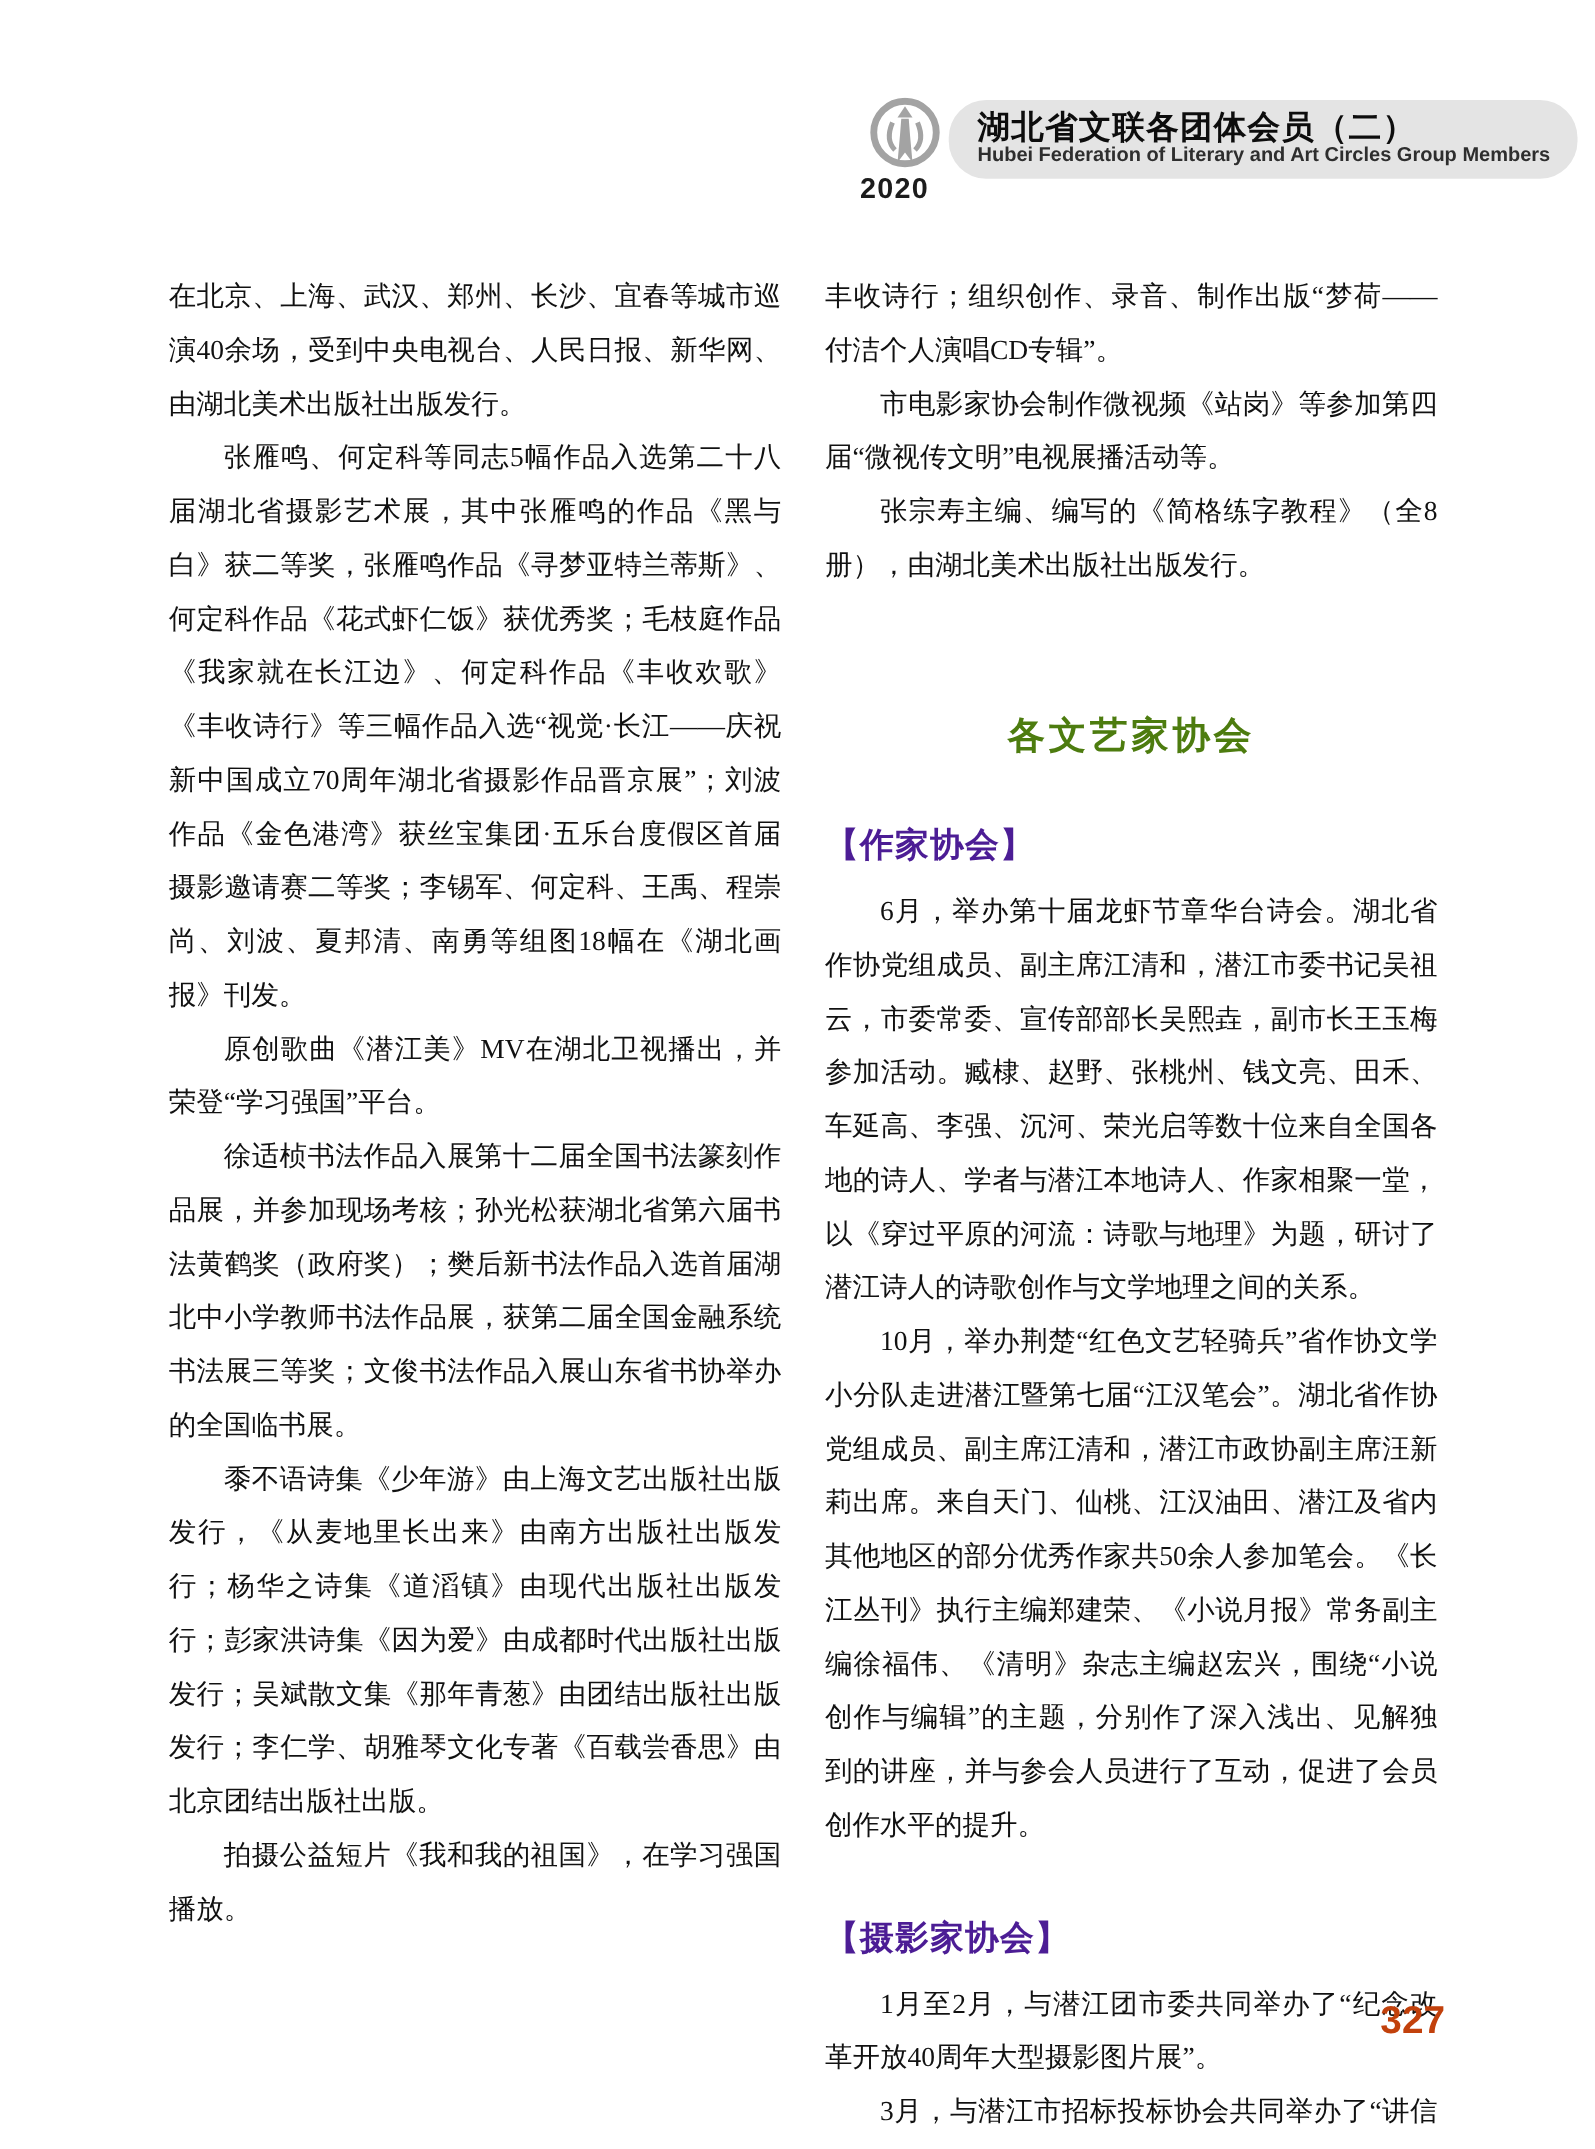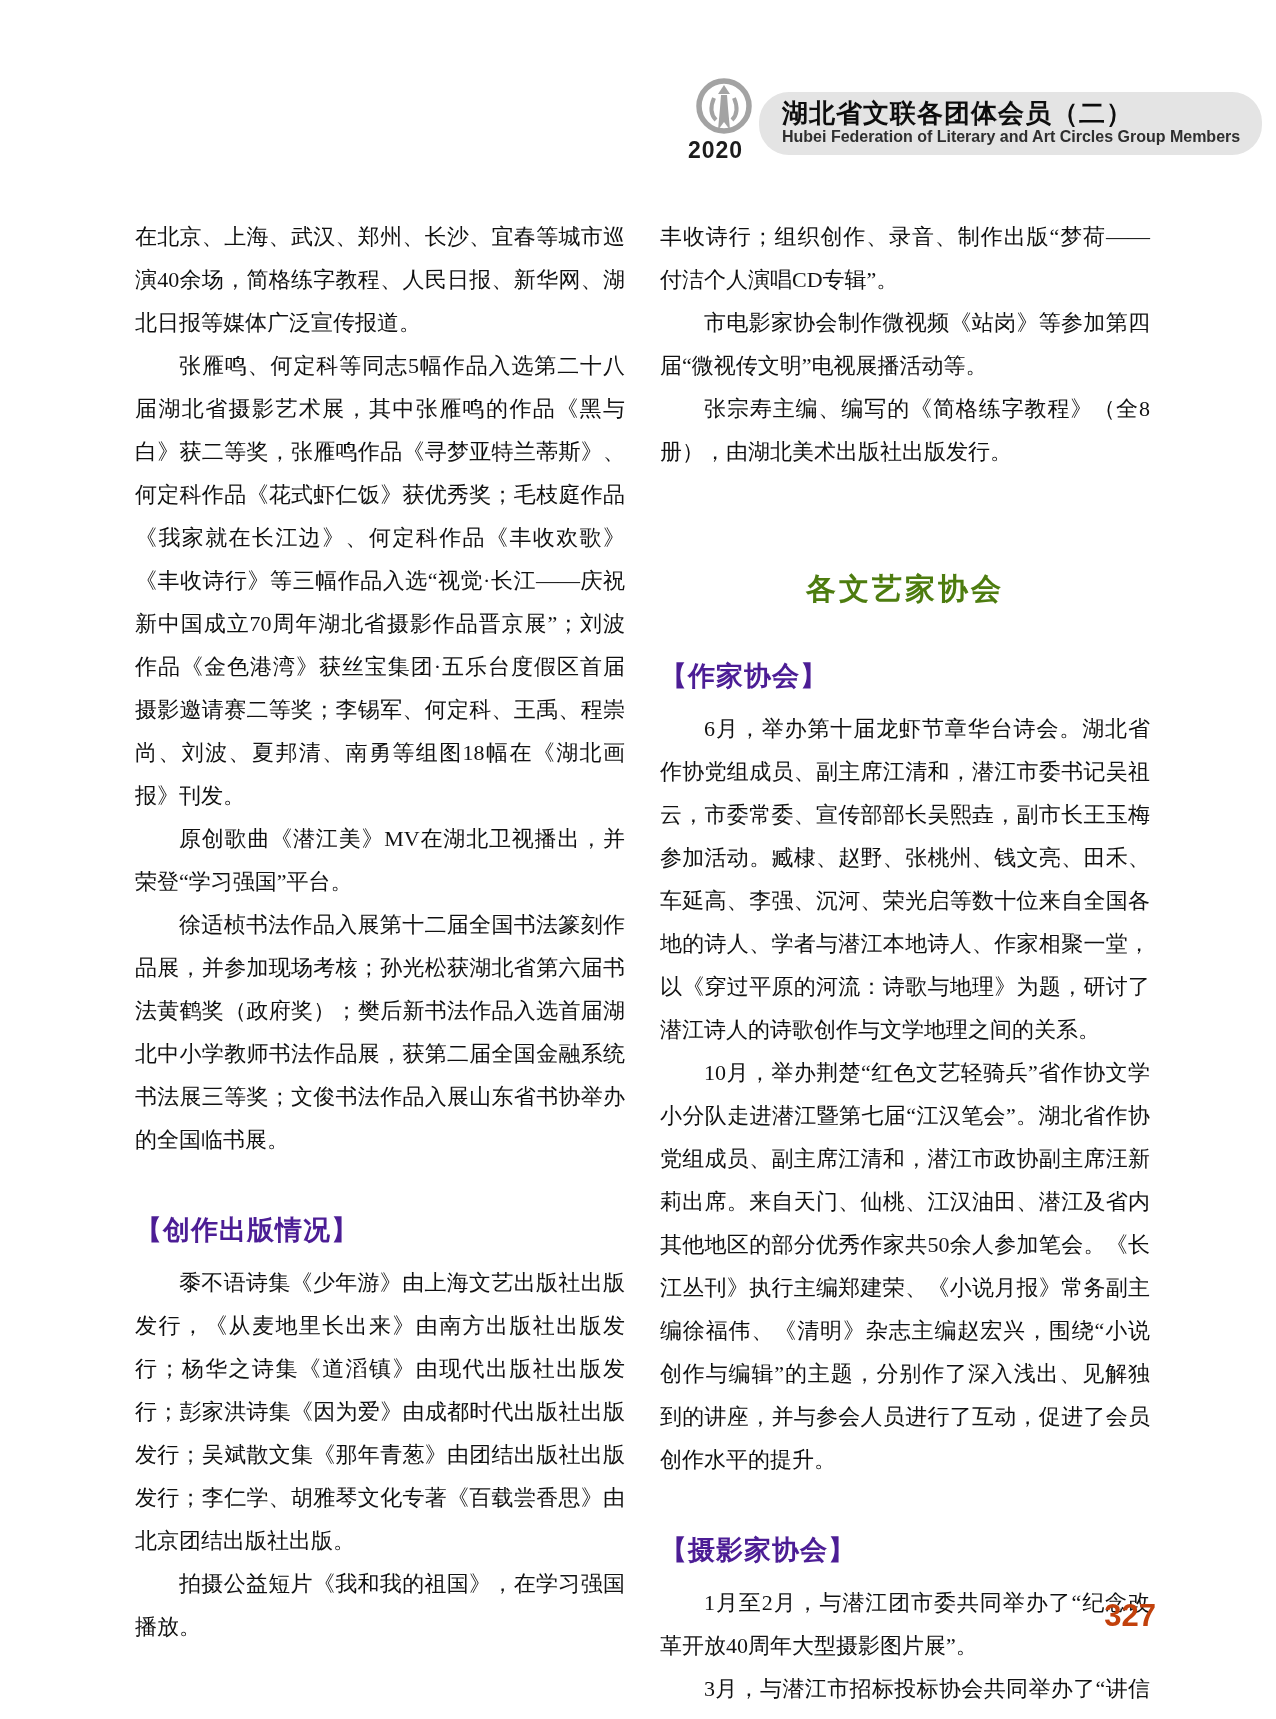--- a/index.html
+++ b/index.html
@@ -9,21 +9,21 @@
     overflow:hidden;
   }
   
   .logo-block{position:absolute;left:688px;top:78px;width:72px;}
   .logo-svg{display:block;margin:0 auto;}
   .logo-year{
     font-family:"Liberation Sans","DejaVu Sans",sans-serif;
     font-weight:bold;font-size:23px;color:#1c1c1c;letter-spacing:1px;margin-top:1px;
   }
   .banner{
-    position:absolute;left:759px;top:92px;width:503px;height:63px;
+    position:absolute;left:759px;top:80px;width:503px;height:63px;
     background:#e4e4e4;border-radius:30px;box-sizing:border-box;
     padding:7px 0 4px 23px;
   }
   .banner-title-cn{
     font-family:"Liberation Sans","DejaVu Sans",sans-serif;
     font-weight:bold;font-size:26px;line-height:28px;color:#0d0d0d;letter-spacing:1px;
   }
   .banner-title-en{
     font-family:"Liberation Sans","DejaVu Sans",sans-serif;
     font-weight:600;font-size:16px;line-height:20px;color:#2e2e2e;
@@ -73,27 +73,26 @@
   </div>
 
   <div class="banner">
     <div class="banner-title-cn">湖北省文联各团体会员（二）</div>
     <div class="banner-title-en">Hubei Federation of Literary and Art Circles Group Members</div>
   </div>
 </header>
 
 <div class="col col-left">
   <div>
-      <p class="para">在北京、上海、武汉、郑州、长沙、宜春等城市巡演40余场，简格练字教程、人民日报、新华网、湖北日报等媒体广泛宣传报道。</p>
+      <p class="para">在北京、上海、武汉、郑州、长沙、宜春等城市巡演40余场，受到中央电视台、人民日报、新华网、由湖北美术出版社出版发行。</p>
       <p class="para indent">张雁鸣、何定科等同志5幅作品入选第二十八届湖北省摄影艺术展，其中张雁鸣的作品《黑与白》获二等奖，张雁鸣作品《寻梦亚特兰蒂斯》、何定科作品《花式虾仁饭》获优秀奖；毛枝庭作品《我家就在长江边》、何定科作品《丰收欢歌》《丰收诗行》等三幅作品入选“视觉·长江——庆祝新中国成立70周年湖北省摄影作品晋京展”；刘波作品《金色港湾》获丝宝集团·五乐台度假区首届摄影邀请赛二等奖；李锡军、何定科、王禹、程崇尚、刘波、夏邦清、南勇等组图18幅在《湖北画报》刊发。</p>
       <p class="para indent">原创歌曲《潜江美》MV在湖北卫视播出，并荣登“学习强国”平台。</p>
       <p class="para indent">徐适桢书法作品入展第十二届全国书法篆刻作品展，并参加现场考核；孙光松获湖北省第六届书法黄鹤奖（政府奖）；樊后新书法作品入选首届湖北中小学教师书法作品展，获第二届全国金融系统书法展三等奖；文俊书法作品入展山东省书协举办的全国临书展。</p>
     </div>
   <section>
-    <h3 class="sec-head">【创作出版情况】</h3>
     <div>
         <p class="para indent">黍不语诗集《少年游》由上海文艺出版社出版发行，《从麦地里长出来》由南方出版社出版发行；杨华之诗集《道滔镇》由现代出版社出版发行；彭家洪诗集《因为爱》由成都时代出版社出版发行；吴斌散文集《那年青葱》由团结出版社出版发行；李仁学、胡雅琴文化专著《百载尝香思》由北京团结出版社出版。</p>
         <p class="para indent">拍摄公益短片《我和我的祖国》，在学习强国播放。</p>
       </div>
   </section>
 </div>
 
 <div class="col col-right">
   <div>
       <p class="para">丰收诗行；组织创作、录音、制作出版“梦荷——付洁个人演唱CD专辑”。</p>

